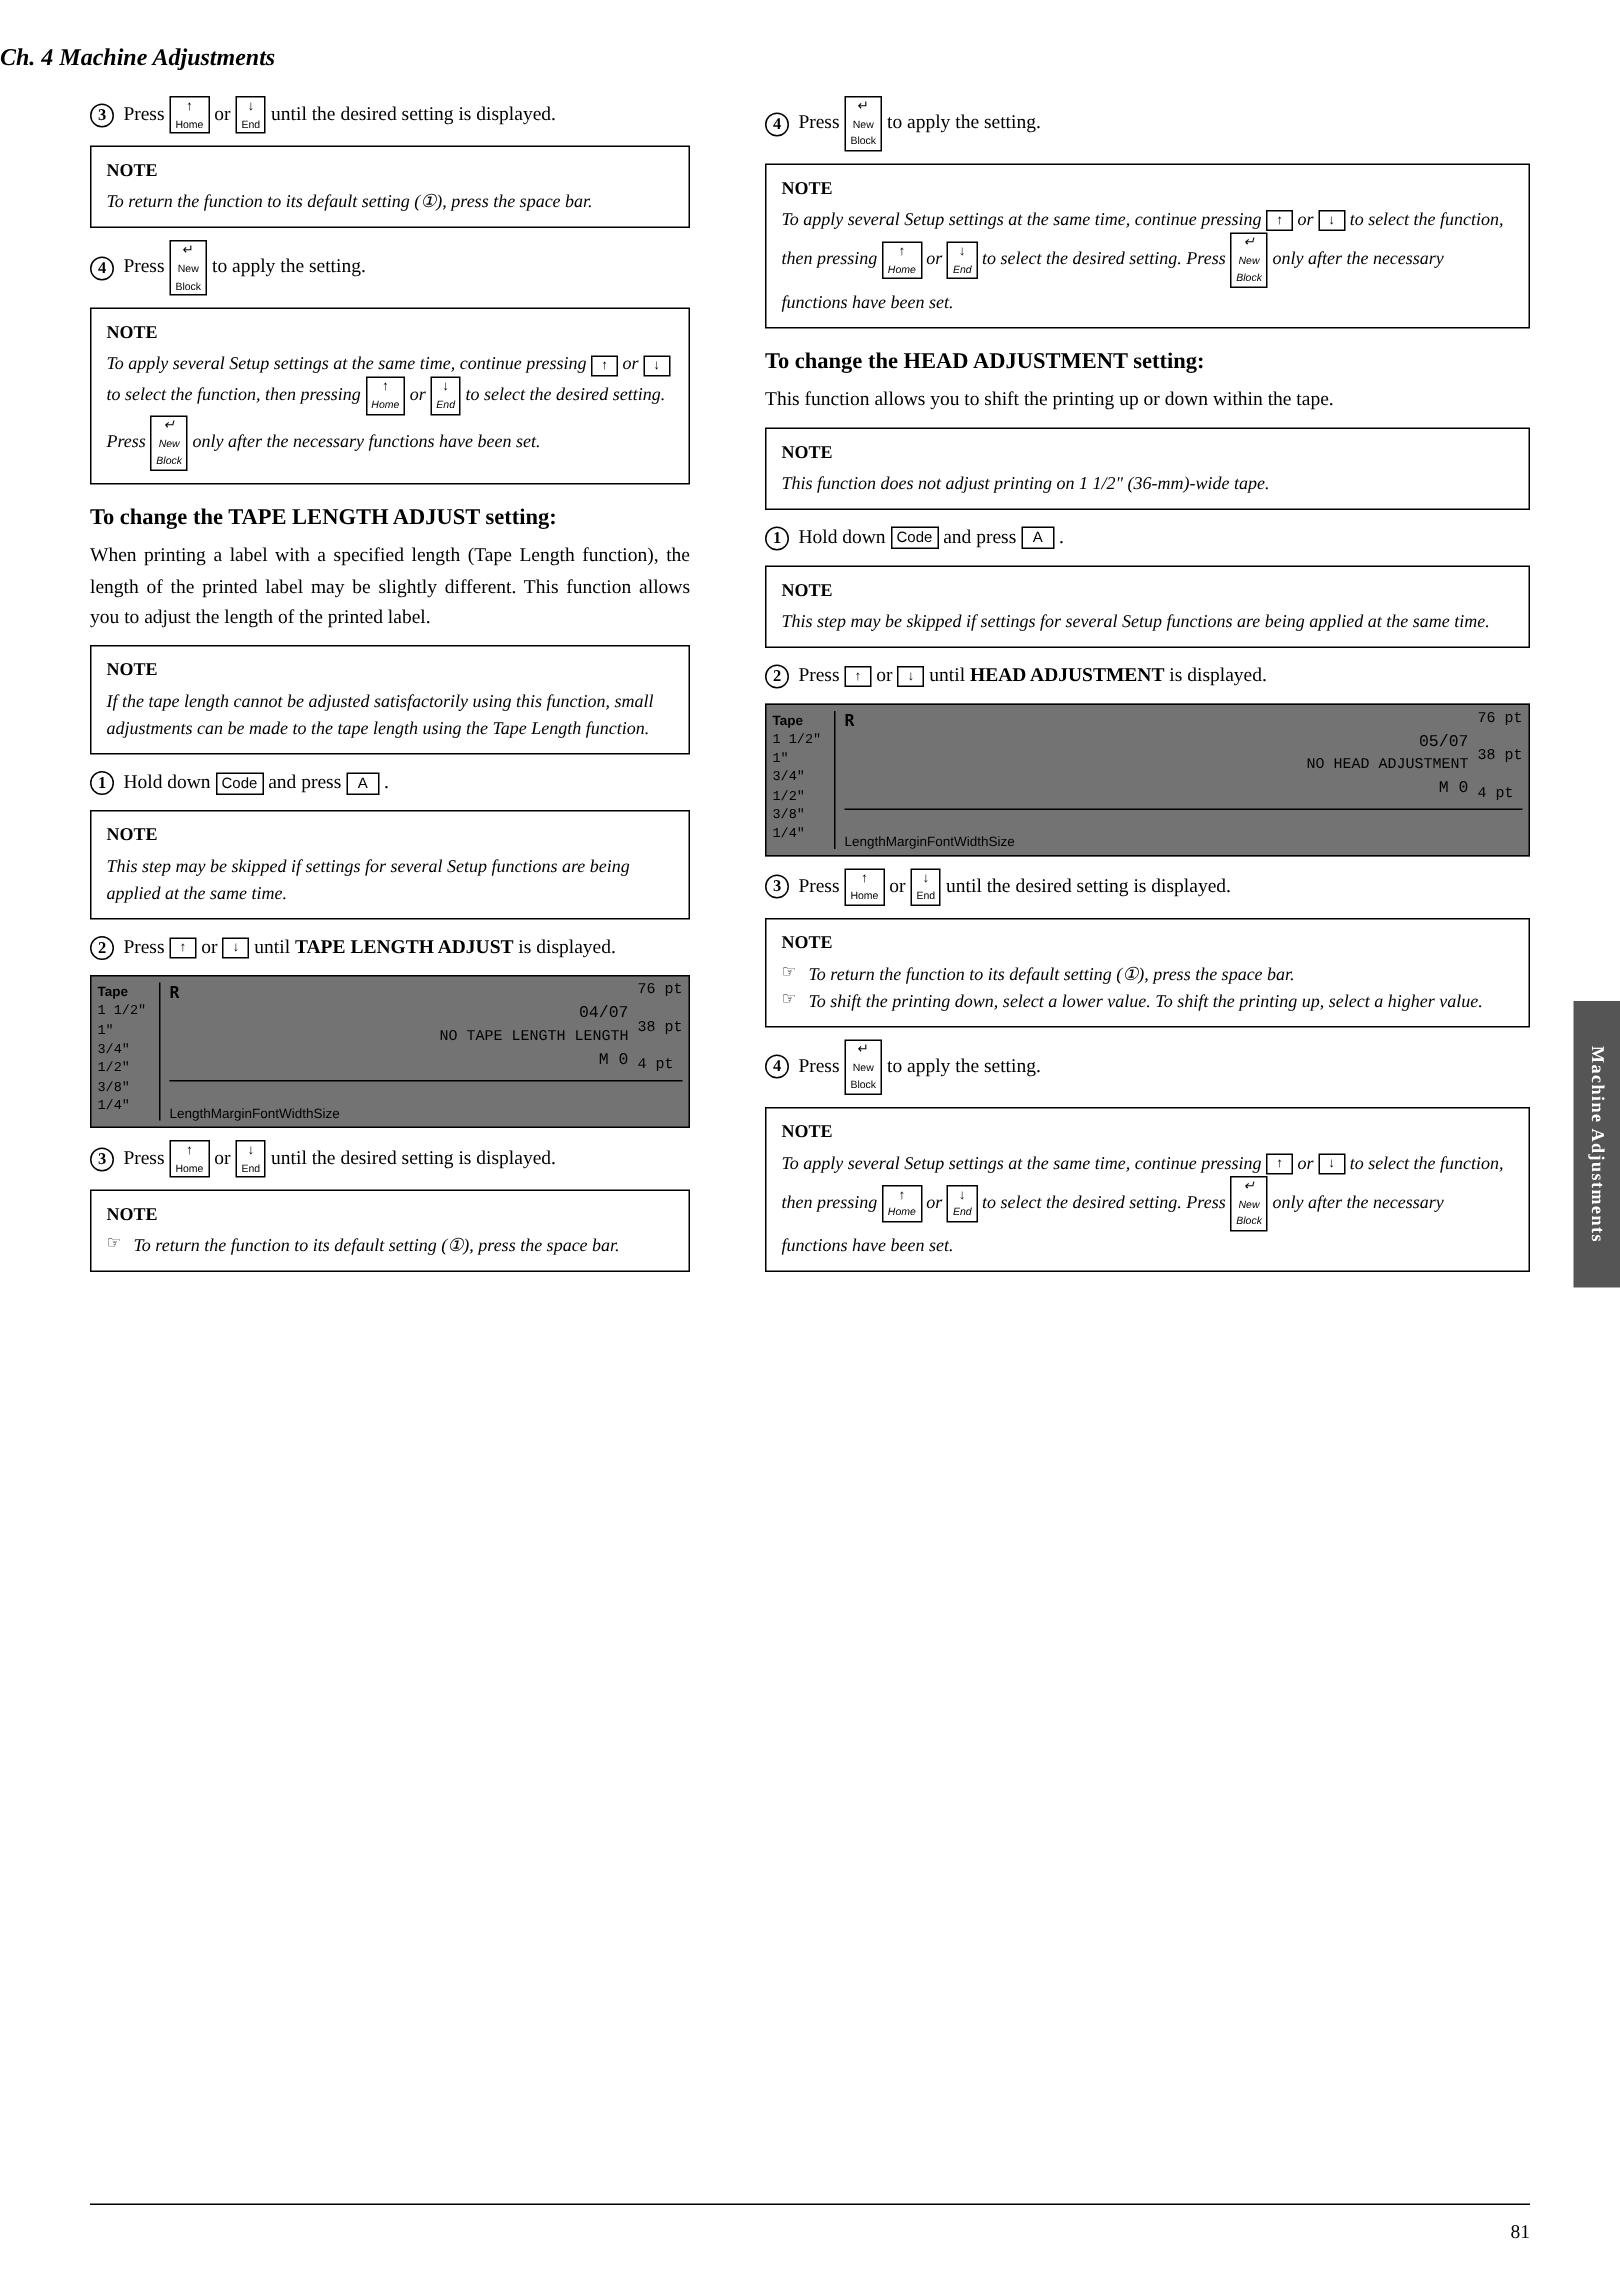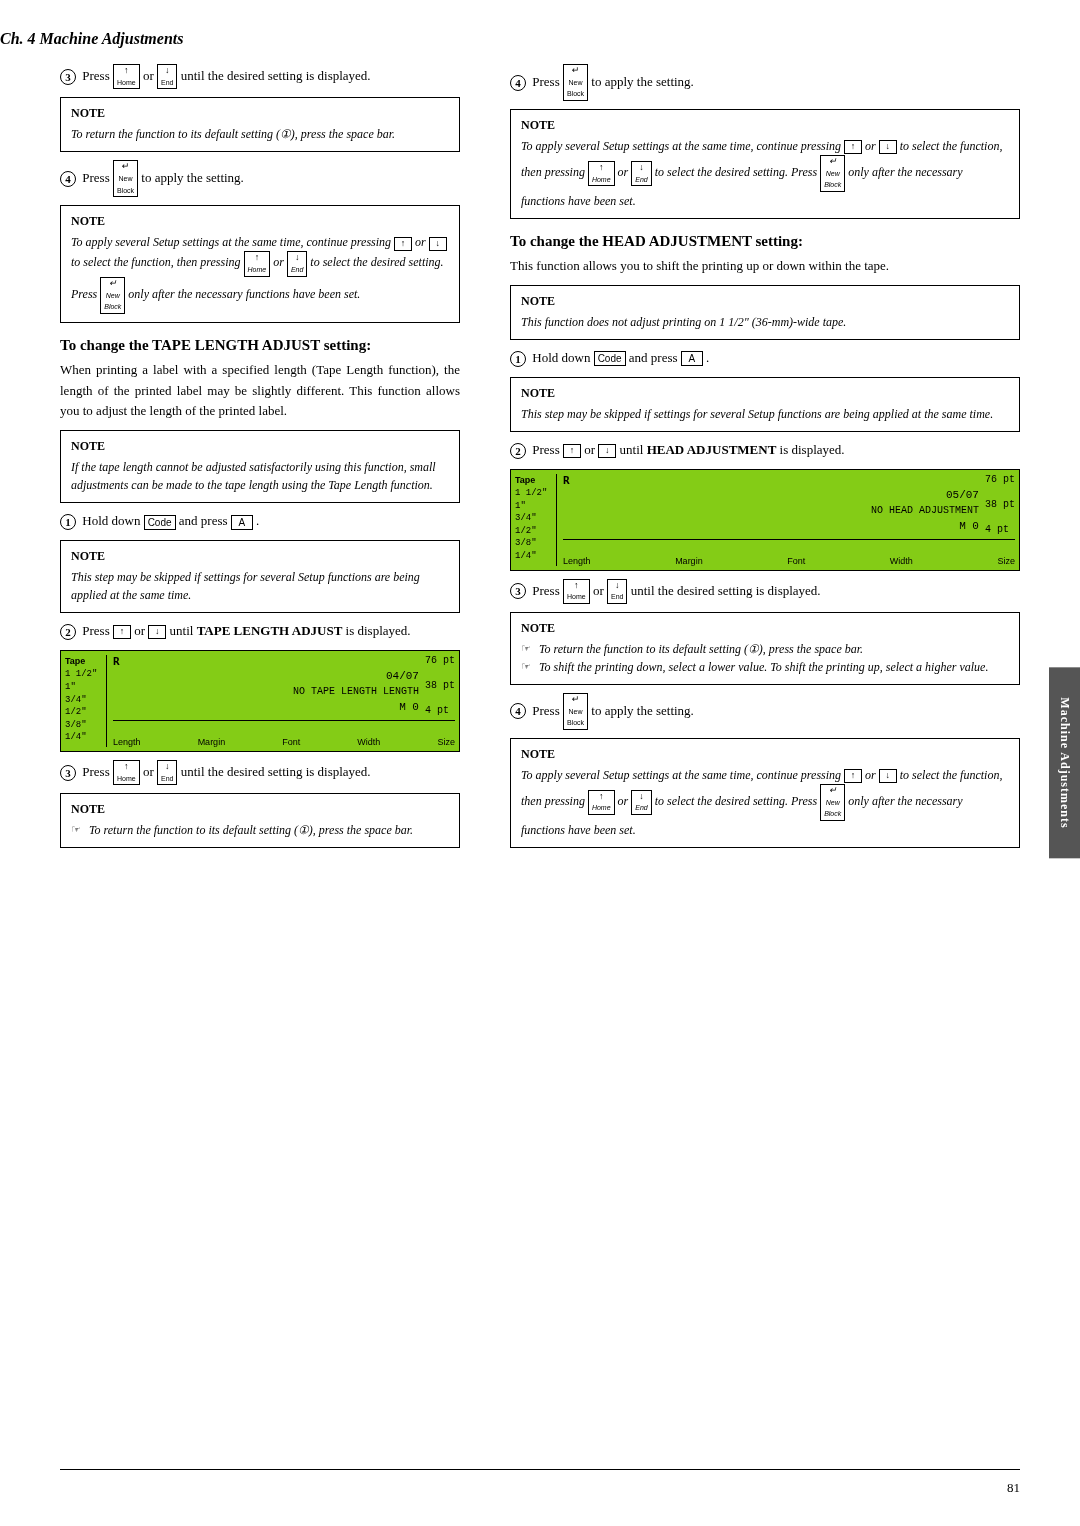--- a/index.html
+++ b/index.html
@@ -116,21 +116,21 @@
       font-size: 9px;
       min-width: 18px;
     }
     .lcd-display {
       border: 1px solid #000;
       margin: 8px 0;
       font-size: 11px;
       font-family: "Courier New", monospace;
       display: flex;
       padding: 4px;
-      background: #84cc16;
+      background: #737373;
     }
     .lcd-tape-sizes {
       width: 42px;
       font-size: 9px;
       line-height: 1.4;
       border-right: 1px solid #000;
       padding-right: 4px;
       margin-right: 6px;
     }
     .lcd-tape-sizes .tape-label {
@@ -154,21 +154,21 @@
       justify-content: space-between;
       padding-left: 6px;
     }
     .lcd-footer {
       display: flex;
       border-top: 1px solid #000;
       margin-top: 4px;
       padding-top: 16px;
       font-size: 9px;
       font-family: Arial, sans-serif;
-      justify-content: space-between;
+      justify-content: flex-start;
     }
     .divider {
       border: none;
       border-top: 1px solid #000;
       margin: 10px 0;
     }
     .page-number {
       text-align: right;
       padding-right: 60px;
       margin-top: 0;

